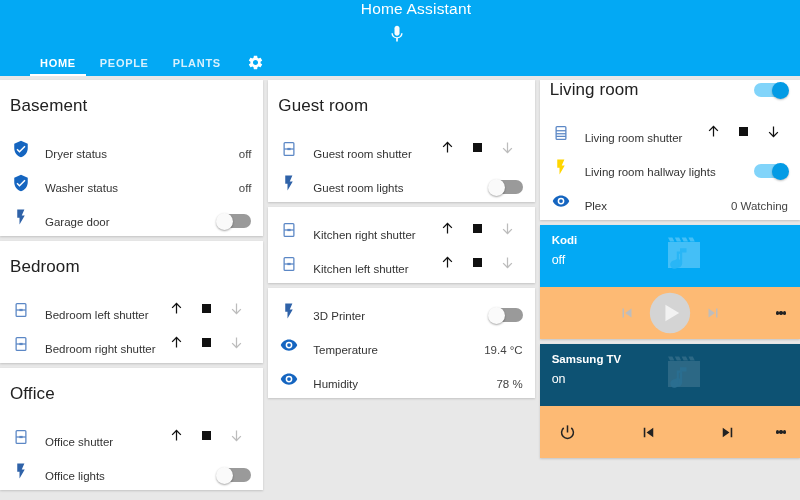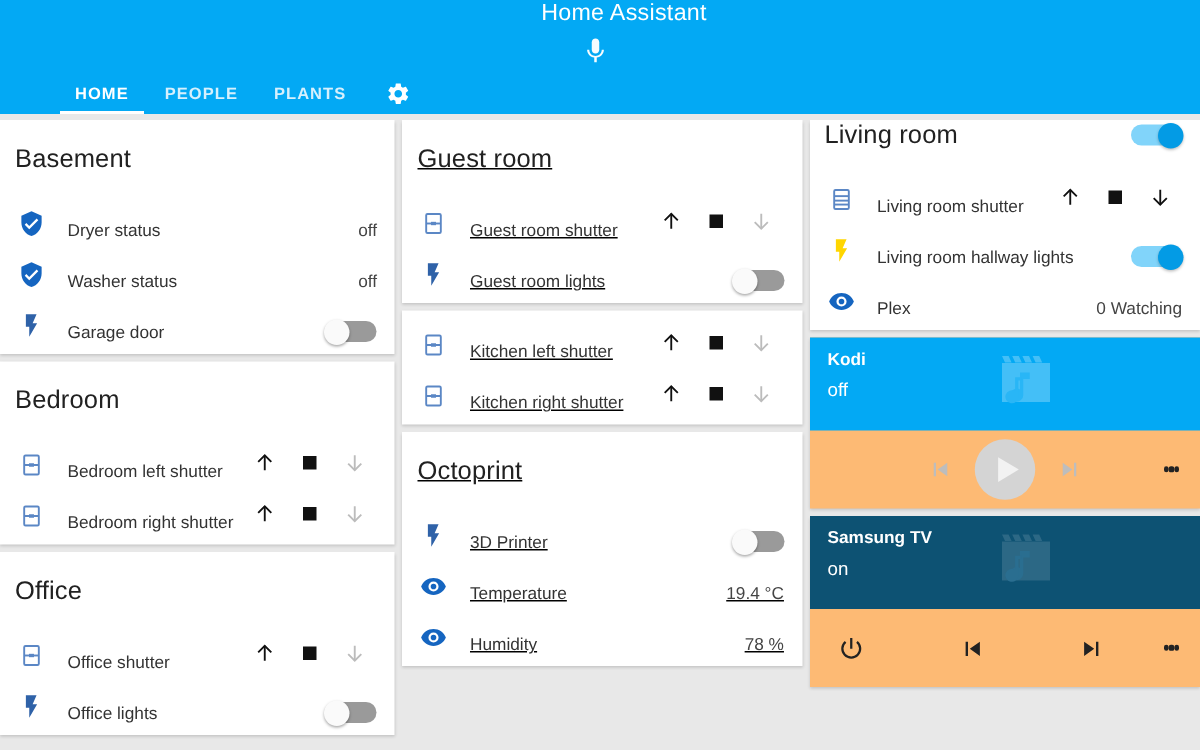--- a/index.html
+++ b/index.html
@@ -32,21 +32,21 @@
     color: #ffffff;
     margin-left: 32px;
     letter-spacing: .2px;
   }
   .appbar-spacer { flex: 1; }
   .mic-icon { width: 20px; height: 20px; margin-right: 6px; opacity: .97; }
   .tabs {
     height: 32px;
     display: flex;
     align-items: flex-end;
-    padding-left: 38px;
+    padding-left: 28px;
     gap: 0;
   }
   .tab {
     font-size: 11px;
     font-weight: 700;
     letter-spacing: .7px;
     color: #d6f0fd;
     padding: 0 12px 7px 12px;
     position: relative;
     cursor: pointer;
@@ -69,21 +69,21 @@
   
   .columns {
     flex: 1;
     display: flex;
     gap: 5px;
     padding: 4px 0 0 0;
     background: #e8e8e8;
     overflow: hidden;
   }
   .col { width: 265px; display: flex; flex-direction: column; gap: 5px; }
-  .col:nth-child(2) { width: 268px; text-decoration: underline; }
+  .col:nth-child(2) { width: 268px; }
   .col:nth-child(3) { width: 262px; }
 
   .card {
     background: #ffffff;
     box-shadow: 0 1px 2px rgba(0,0,0,.16);
     padding: 0 0 8px 0;
   }
   .card-title {
     font-size: 17px;
     font-weight: 400;
@@ -419,21 +419,21 @@
       <div class="card">
 
         <div class="row">
           <span class="row-icon">
             <svg viewBox="0 0 24 24" fill="none" stroke="#5b87c5" stroke-width="1.7">
                 <rect x="5.5" y="3.5" width="13" height="17" rx="1.2"></rect>
                 <line x1="5.5" y1="12" x2="18.5" y2="12"></line>
                 <line x1="9.8" y1="12" x2="14.2" y2="12" stroke-width="3"></line>
               </svg>
           </span>
-          <span class="row-label">Kitchen left shutter</span>
+          <span class="row-label">Kitchen right shutter</span>
           <span class="shutter-ctrls">
             <span class="sc">
               <svg viewBox="0 0 24 24" fill="none" stroke="#111" stroke-width="2">
                   <line x1="12" y1="20" x2="12" y2="4"></line>
                   <polyline points="5,11 12,4 19,11"></polyline>
                 </svg>
             </span>
             <span class="sc">
                 <span class="sq"></span>
               </span>
@@ -447,21 +447,21 @@
         </div>
 
         <div class="row">
           <span class="row-icon">
             <svg viewBox="0 0 24 24" fill="none" stroke="#5b87c5" stroke-width="1.7">
                 <rect x="5.5" y="3.5" width="13" height="17" rx="1.2"></rect>
                 <line x1="5.5" y1="12" x2="18.5" y2="12"></line>
                 <line x1="9.8" y1="12" x2="14.2" y2="12" stroke-width="3"></line>
               </svg>
           </span>
-          <span class="row-label">Kitchen right shutter</span>
+          <span class="row-label">Kitchen left shutter</span>
           <span class="shutter-ctrls">
             <span class="sc">
               <svg viewBox="0 0 24 24" fill="none" stroke="#111" stroke-width="2">
                   <line x1="12" y1="20" x2="12" y2="4"></line>
                   <polyline points="5,11 12,4 19,11"></polyline>
                 </svg>
             </span>
             <span class="sc">
                 <span class="sq"></span>
               </span>
@@ -469,21 +469,20 @@
               <svg viewBox="0 0 24 24" fill="none" stroke="#111" stroke-width="2">
                   <line x1="12" y1="4" x2="12" y2="20"></line>
                   <polyline points="5,13 12,20 19,13"></polyline>
                 </svg>
             </span>
           </span>
         </div>
       </div>
 
       <div class="card">
-        <div class="card-title">Octoprint</div>
 
         <div class="row">
           <span class="row-icon">
             <svg viewBox="0 0 24 24" fill="#2f62a8">
                 <path d="M7 2v11h3v9l7-12h-4l3.5-8z"></path>
               </svg>
           </span>
           <span class="row-label">3D Printer</span>
           <span class="toggle off">
               <span class="knob"></span>

